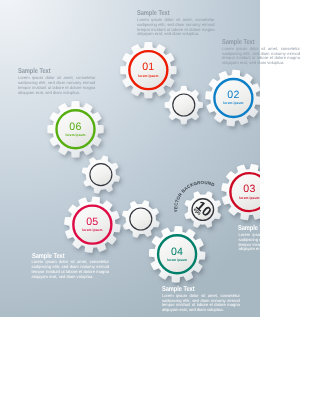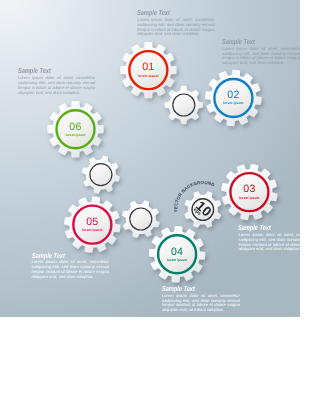--- a/index.html
+++ b/index.html
@@ -1,21 +1,21 @@
 <!DOCTYPE html>
 <html><head>
 <meta charset="utf-8">
 <title>Gear Infographic</title>
 <style>
   html,body{margin:0;padding:0;background:#ffffff;}
   body{width:320px;height:411px;overflow:hidden;font-family:"Liberation Sans",sans-serif;-webkit-font-smoothing:antialiased;text-rendering:geometricPrecision;}
   svg text{-webkit-font-smoothing:antialiased;}
   #stage{position:relative;width:320px;height:411px;background:#fff;}
-  #art{position:absolute;left:0;top:0;width:300px;height:317px;overflow:hidden;}
-  .txt{position:absolute;font-style:italic;}
+  #art{position:absolute;left:0;top:0;width:260px;height:317px;overflow:hidden;}
+  .txt{position:absolute;}
   .txt .h{font-weight:bold;font-size:7.1px;line-height:8px;letter-spacing:-0.05px;margin:0 0 0.8px 0;transform:scaleX(0.80);transform-origin:left center;}
   .txt .b{font-size:4.15px;line-height:4.78px;margin:0;text-align:justify;}
 </style>
 </head>
 <body>
 
 <div id="stage">
   <div id="art">
     <svg id="svg" width="320" height="317" viewBox="0 0 320 317">
         <defs>

